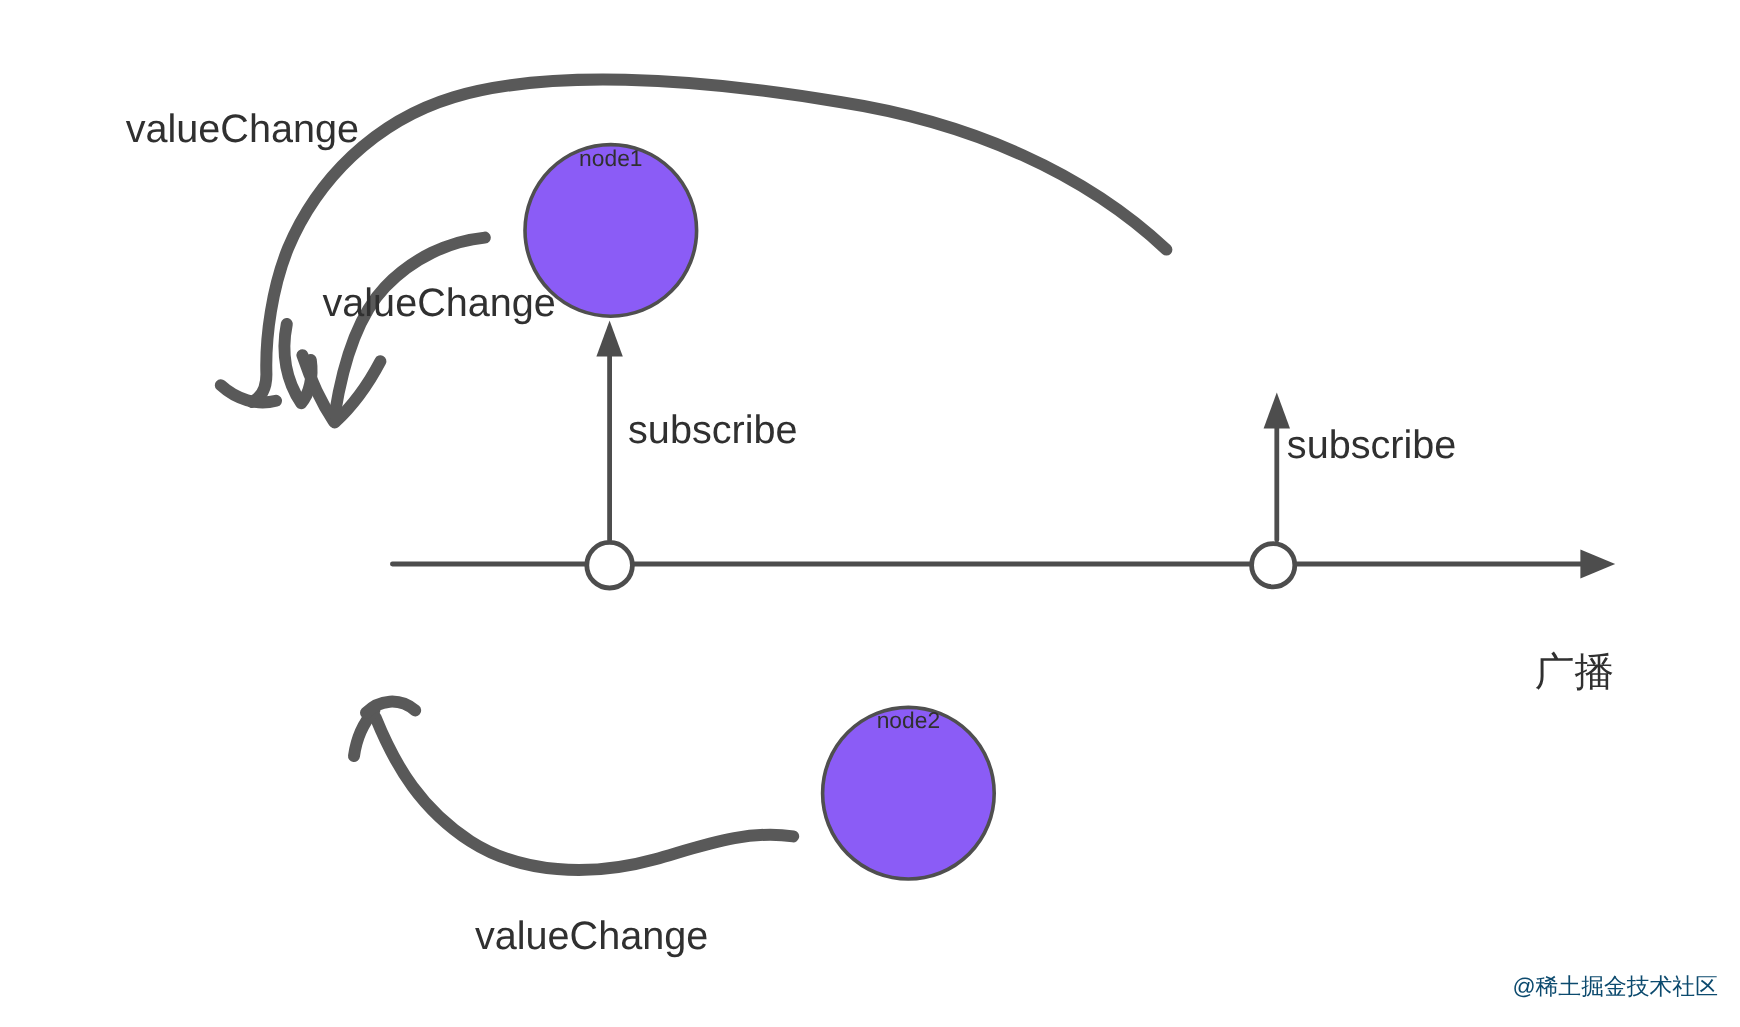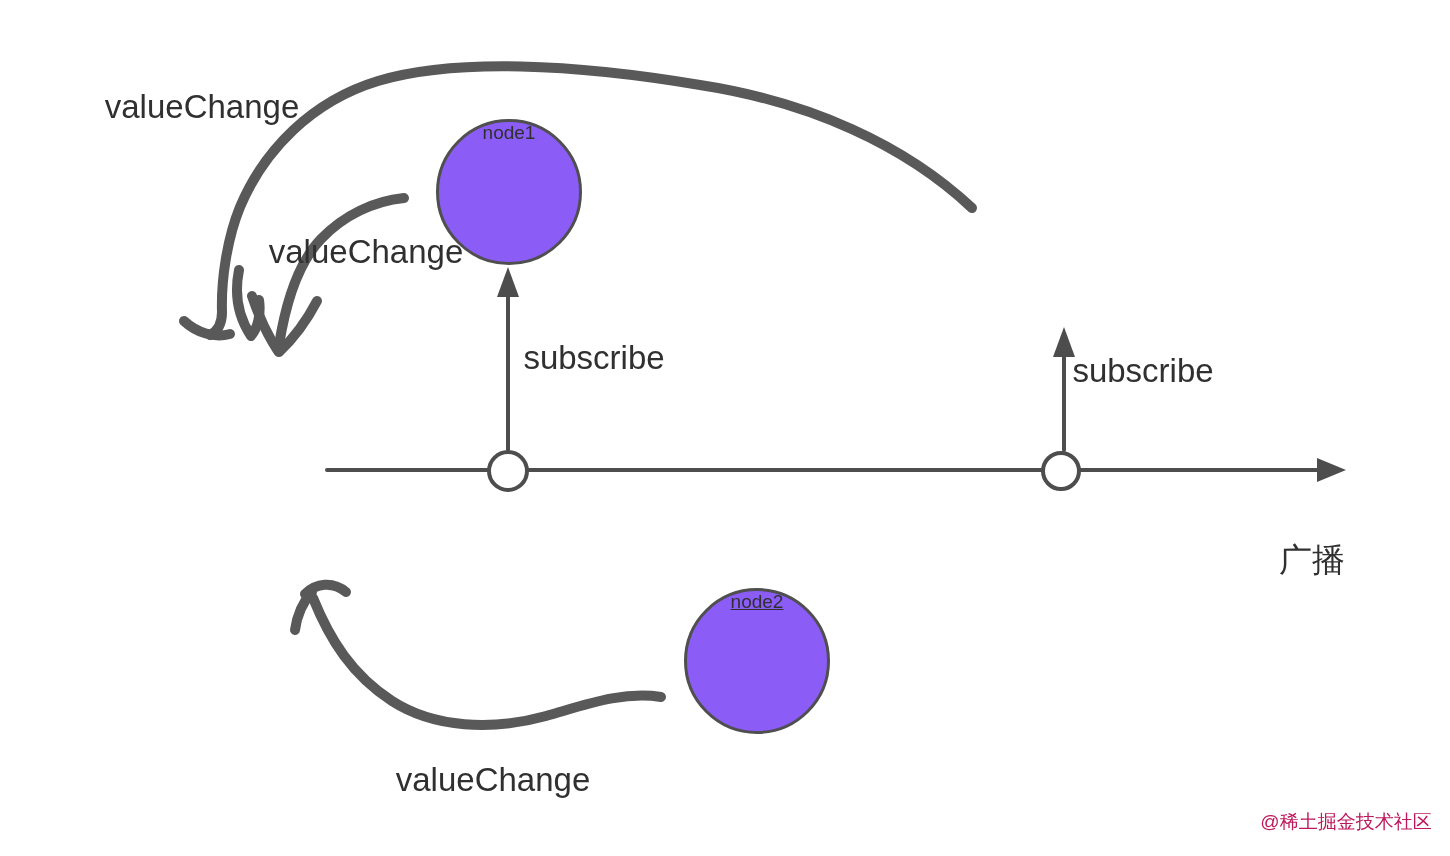--- a/index.html
+++ b/index.html
@@ -28,21 +28,21 @@
     background: #8b5cf6;
     display: flex;
     align-items: flex-start;
     justify-content: center;
     font-size: 19px;
     color: #303030;
   }
   .node-main  { left: 127px; top: 369px; width: 200px; height: 200px; }
   .node-node1 { left: 436px; top: 119px; width: 146px; height: 146px; }
   .node-node3 { left: 985px; top: 178px; width: 146px; height: 146px; }
-  .node-node2 { left: 684px; top: 588px; width: 146px; height: 146px; text-decoration: underline; }
+  .node-node2 { left: 684px; top: 588px; width: 146px; height: 146px; }
   .lbl {
     position: absolute;
     transform: translate(-50%, -50%);
     white-space: nowrap;
     font-size: 33px;
     color: #303030;
   }
   .lbl-vc-top    { left: 202px;  top: 107px; }
   .lbl-vc-mid    { left: 366px;  top: 252px; }
   .lbl-vc-bottom { left: 493px;  top: 780px; }
@@ -50,21 +50,21 @@
   .lbl-sub2      { left: 1143px; top: 371px; }
   .lbl-ev-node2  { left: 507px;  top: 524px; }
   .lbl-ev-node1  { left: 1046px; top: 525px; }
   .lbl-broadcast { left: 1312px; top: 516px; margin-top: 44px; }
   .watermark {
     position: absolute;
     transform: translate(-50%, -50%);
     left: 1346px;
     top: 822px;
     font-size: 19px;
-    color: #be185d;
+    color: #0c4a6e;
     white-space: nowrap;
   }
   .thin-stroke  { fill: none; stroke: #4d4d4d; stroke-width: 4;  stroke-linecap: round; }
   .hand-stroke  { fill: none; stroke: #595959; stroke-width: 10; stroke-linecap: round; stroke-linejoin: round; }
   .marker-dot   { fill: #ffffff; stroke: #4d4d4d; stroke-width: 4; }
   .solid-head   { fill: #4d4d4d; stroke: none; }
 </style>
 </head>
 <body>
 

